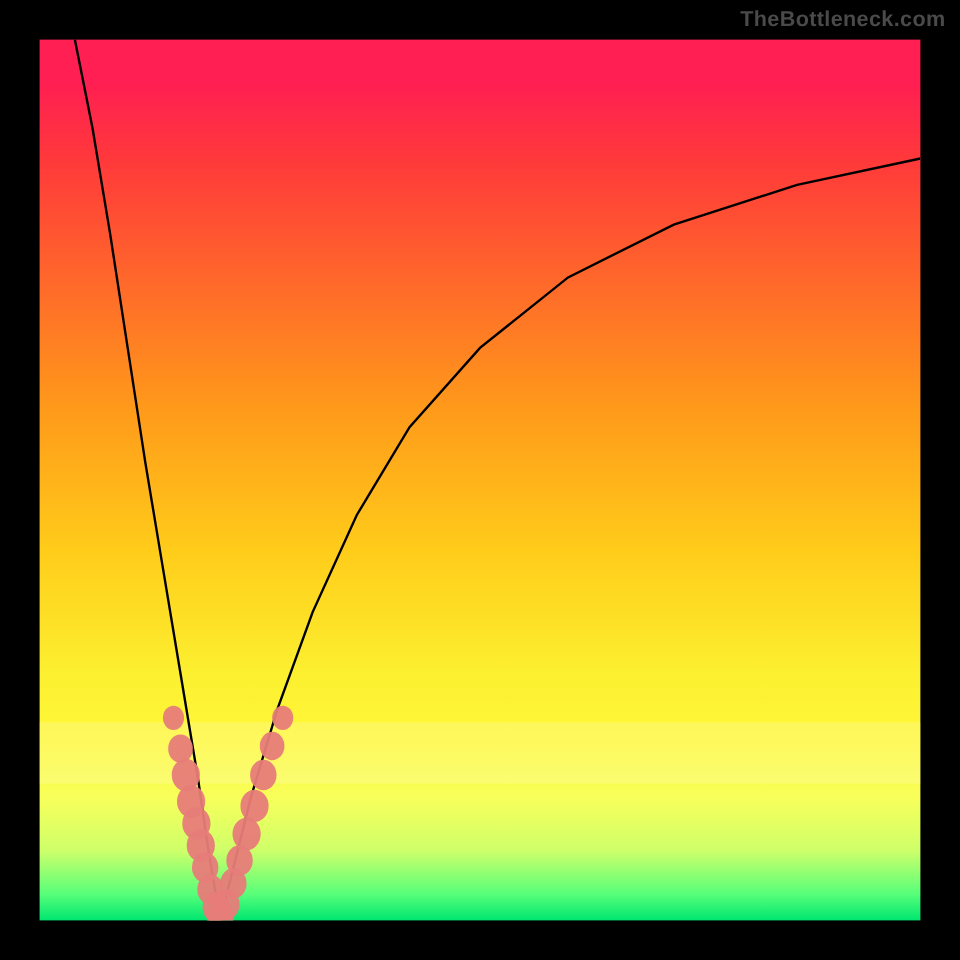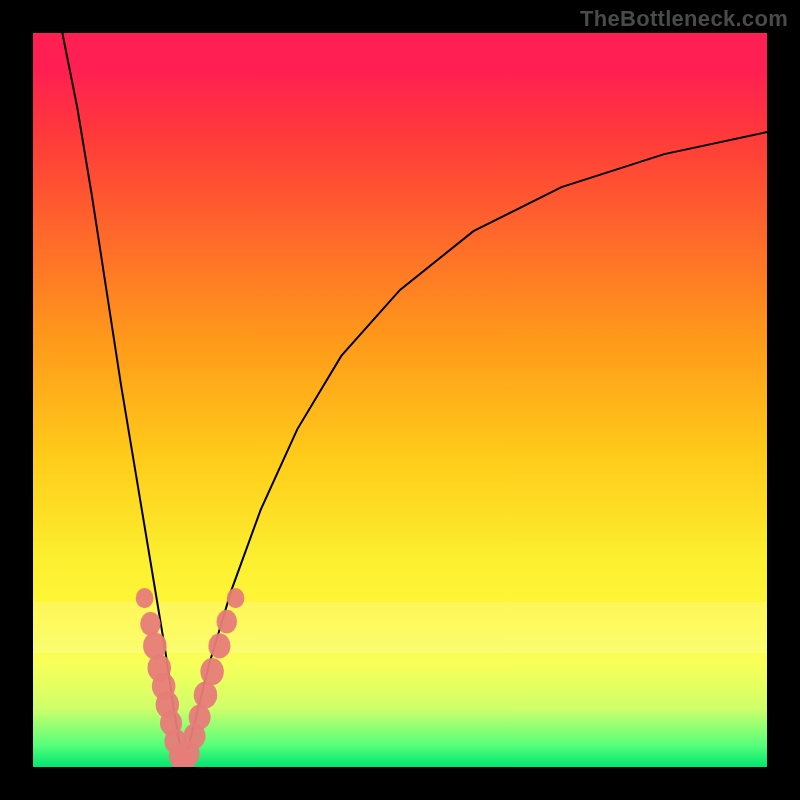--- a/index.html
+++ b/index.html
@@ -44,21 +44,21 @@
     right: 0;
     top: 77.5%;
     height: 7%;
     background: rgba(255,255,255,0.18);
   }
   .watermark {
     position: absolute;
     top: 6px;
     right: 12px;
     color: #4a4a4a;
-    font-size: 22px;
+    font-size: 18px;
     font-weight: 600;
     letter-spacing: 0.3px;
     user-select: none;
   }
   svg.curve {
     position: absolute;
     left: 0;
     top: 0;
     width: 100%;
     height: 100%;

